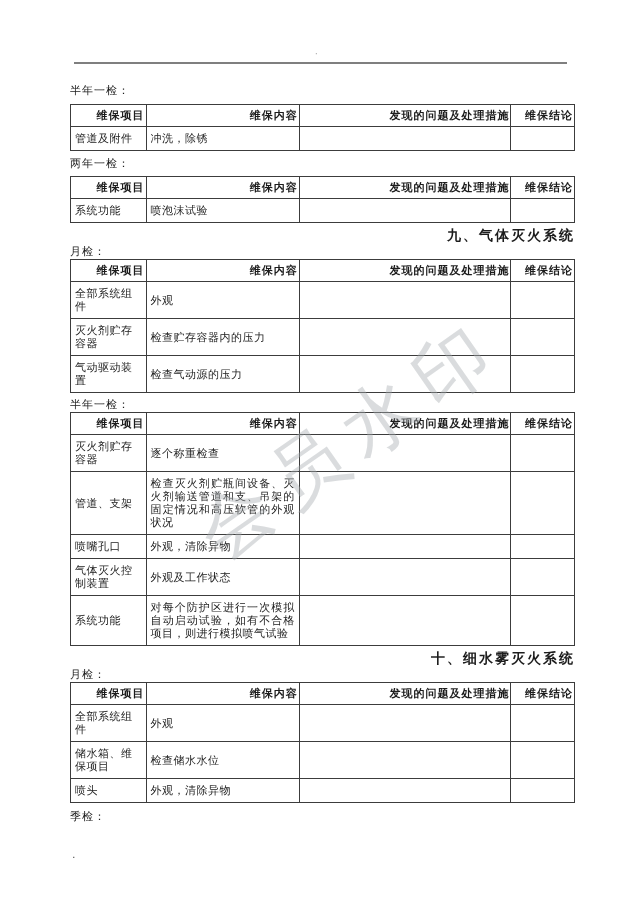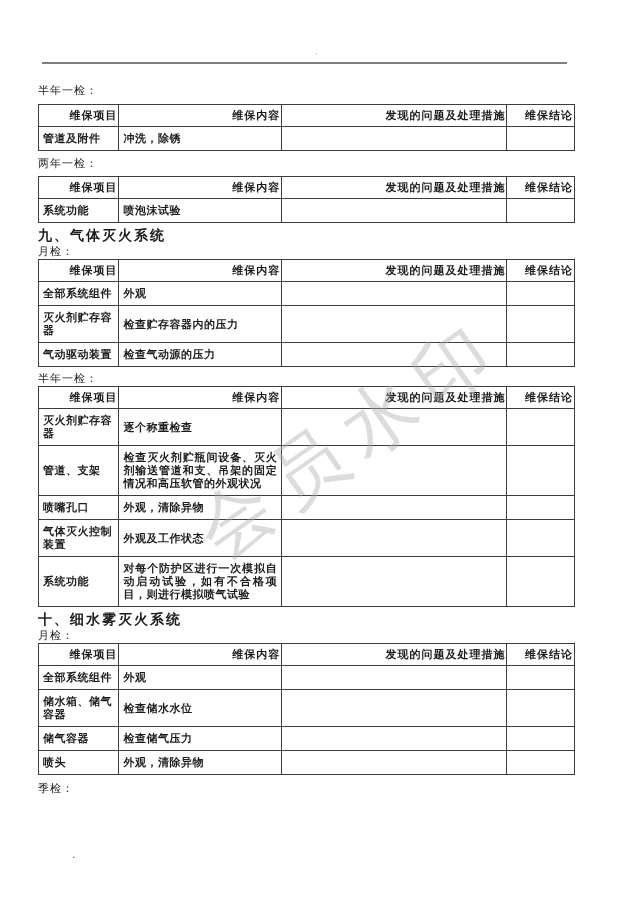--- a/index.html
+++ b/index.html
@@ -1,30 +1,30 @@
 <!DOCTYPE html>
 <html><head>
 <meta charset="utf-8">
 <style>
   html,body { margin:0; padding:0; background:#ffffff; }
   .page {
     position:relative; width:636px; height:900px; background:#ffffff;
     font-family:"DejaVu Sans", sans-serif; color:#1c1c1c; overflow:hidden;
   }
-  .content { padding:0 61px 0 38px; }
+  .content { padding:0 61px 0 70px; }
   .topline { border-top:2px solid #7f7f7f; margin:62px 8px 0 4px; height:0; }
   .top-tick { position:absolute; left:315px; top:50px; font-size:8px; color:#9a9a9a; }
   .label { font-size:11px; line-height:14px; letter-spacing:1px; }
   .mt20 { margin-top:20px; } .mt6 { margin-top:6px; } .mt5 { margin-top:5px; }
   .mt4 { } .mt3 { margin-top:3px; } .mt7 { margin-top:7px; }
-  .heading { font-size:14px; font-weight:bold; text-align:left; line-height:19px; letter-spacing:2px; }
+  .heading { font-size:14px; font-weight:bold; text-align:right; line-height:19px; letter-spacing:2px; }
   table { width:100%; border-collapse:collapse; table-layout:fixed; font-size:11px; line-height:13px; }
   th, td { border:1px solid #3c3c3c; vertical-align:middle; overflow:hidden; }
   th { font-weight:bold; text-align:right; padding:4px 1px; letter-spacing:1px; }
-  td { padding:5px 4px; text-align:left; letter-spacing:0.5px;font-weight:bold; }
+  td { padding:5px 4px; text-align:left; letter-spacing:0.5px; }
   .center { text-align:left; }
   .justify { text-align:justify; }
   .watermark {
     position:absolute; left:150px; top:390px; width:400px; text-align:center;
     font-size:74px; letter-spacing:14px; color:#a9aeb2; opacity:0.42;
     transform:rotate(-35deg); white-space:nowrap; pointer-events:none; z-index:5;
   }
   .bottom-dot { position:absolute; left:72px; top:848px; font-size:11px; color:#555; }
 </style>
 </head>
@@ -189,28 +189,22 @@
         <th>发现的问题及处理措施</th>
         <th>维保结论</th>
       </tr>
       <tr>
         <td>全部系统组件</td>
         <td>外观</td>
         <td></td>
         <td></td>
       </tr>
       <tr>
-        <td>储水箱、储气容器</td>
+        <td>储水箱、维保项目</td>
         <td>检查储水水位</td>
-        <td></td>
-        <td></td>
-      </tr>
-      <tr>
-        <td>储气容器</td>
-        <td>检查储气压力</td>
         <td></td>
         <td></td>
       </tr>
       <tr>
         <td>喷头</td>
         <td>外观，清除异物</td>
         <td></td>
         <td></td>
       </tr>
     </tbody>

